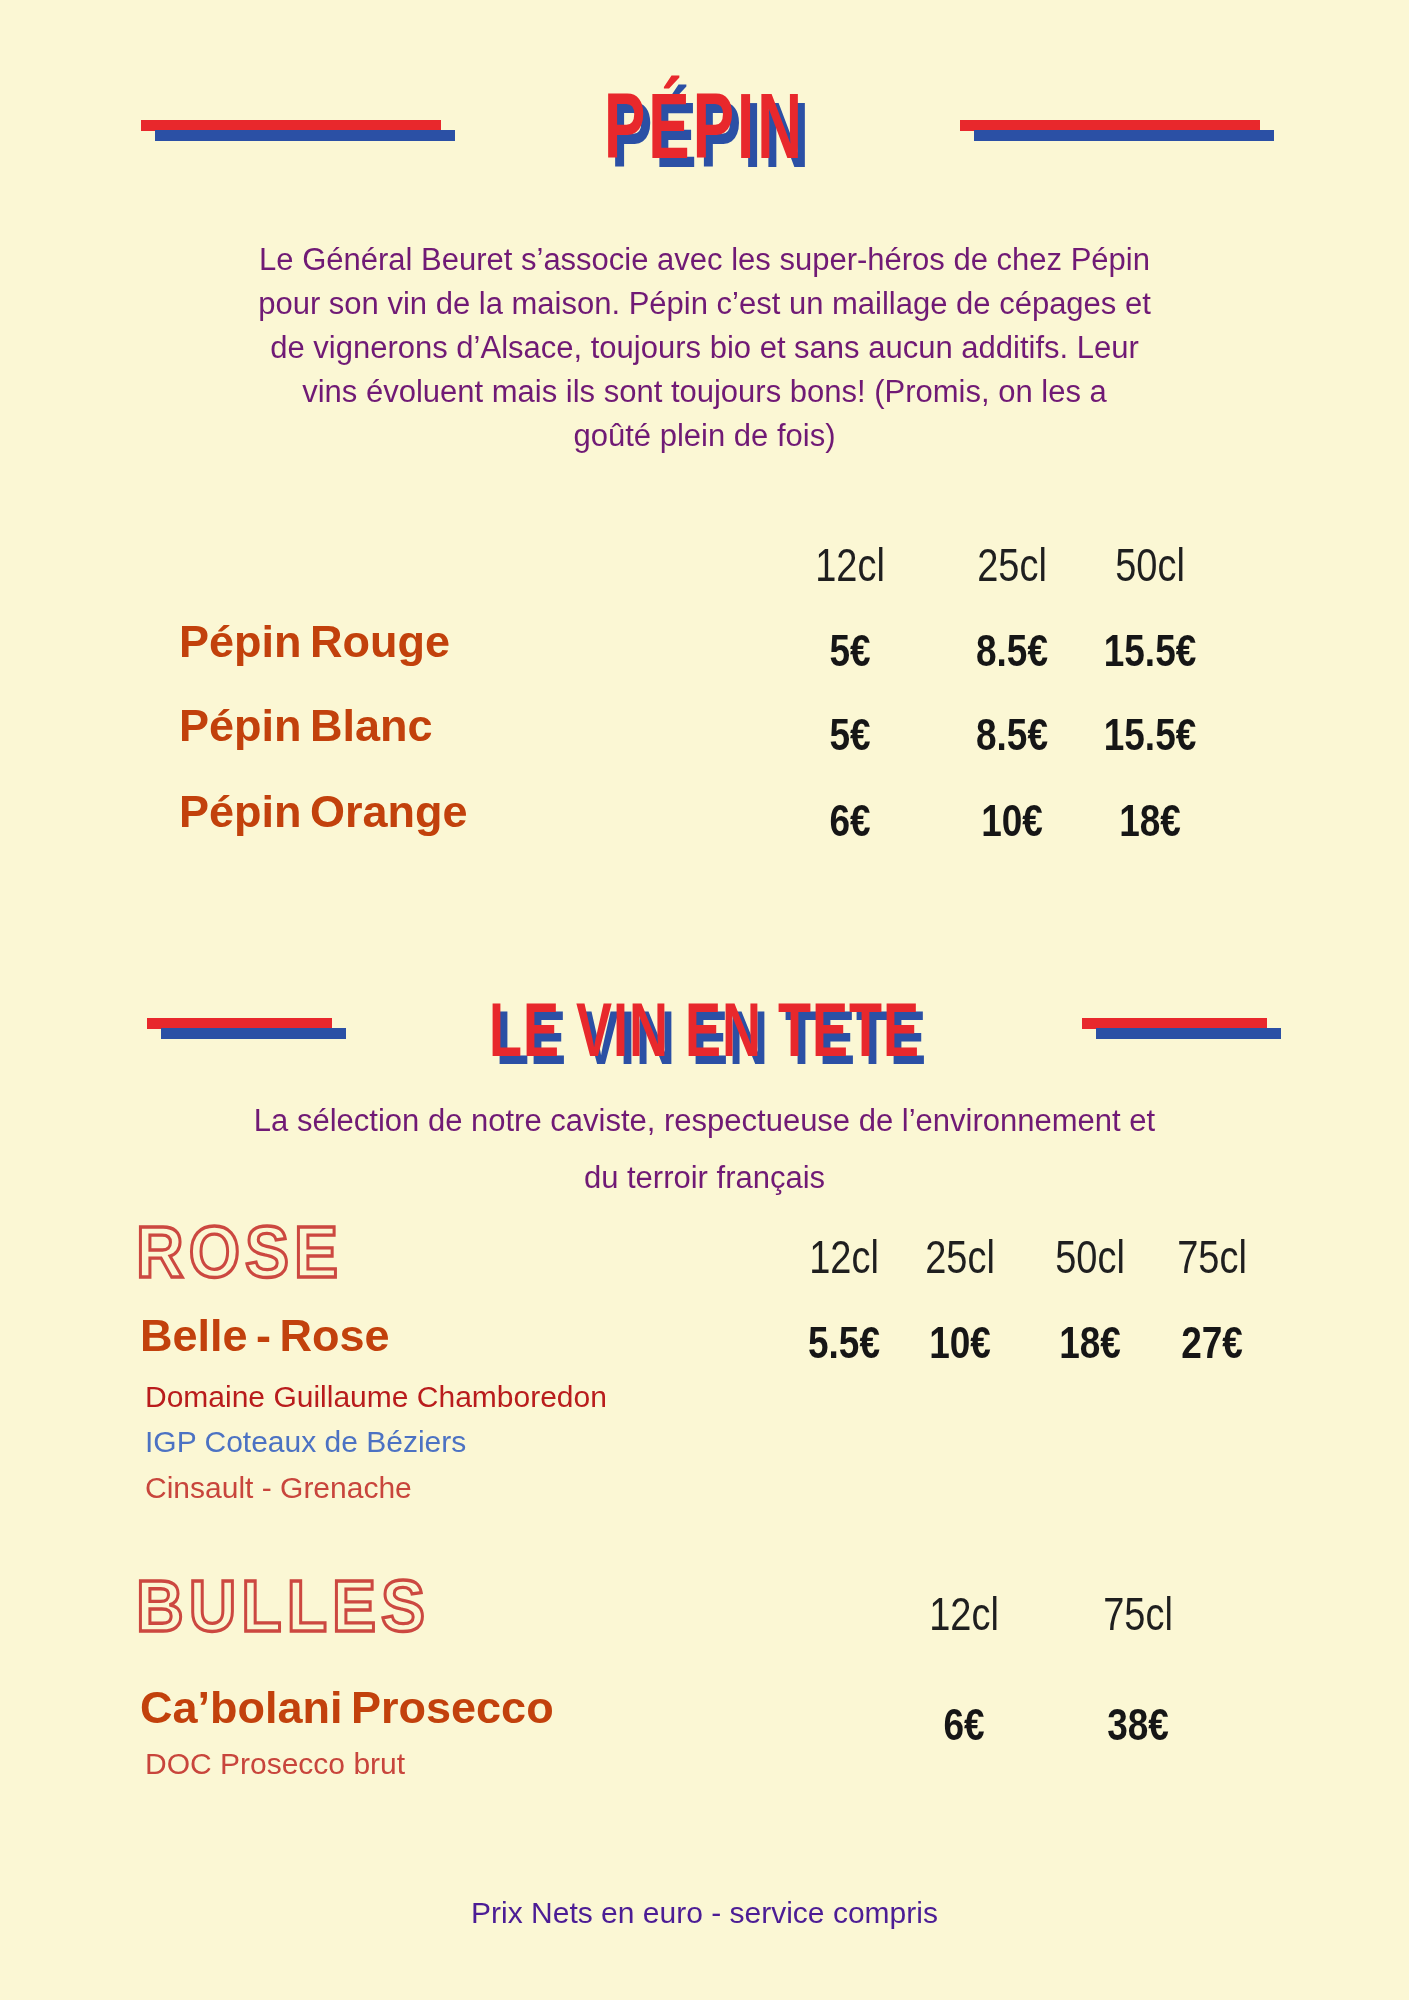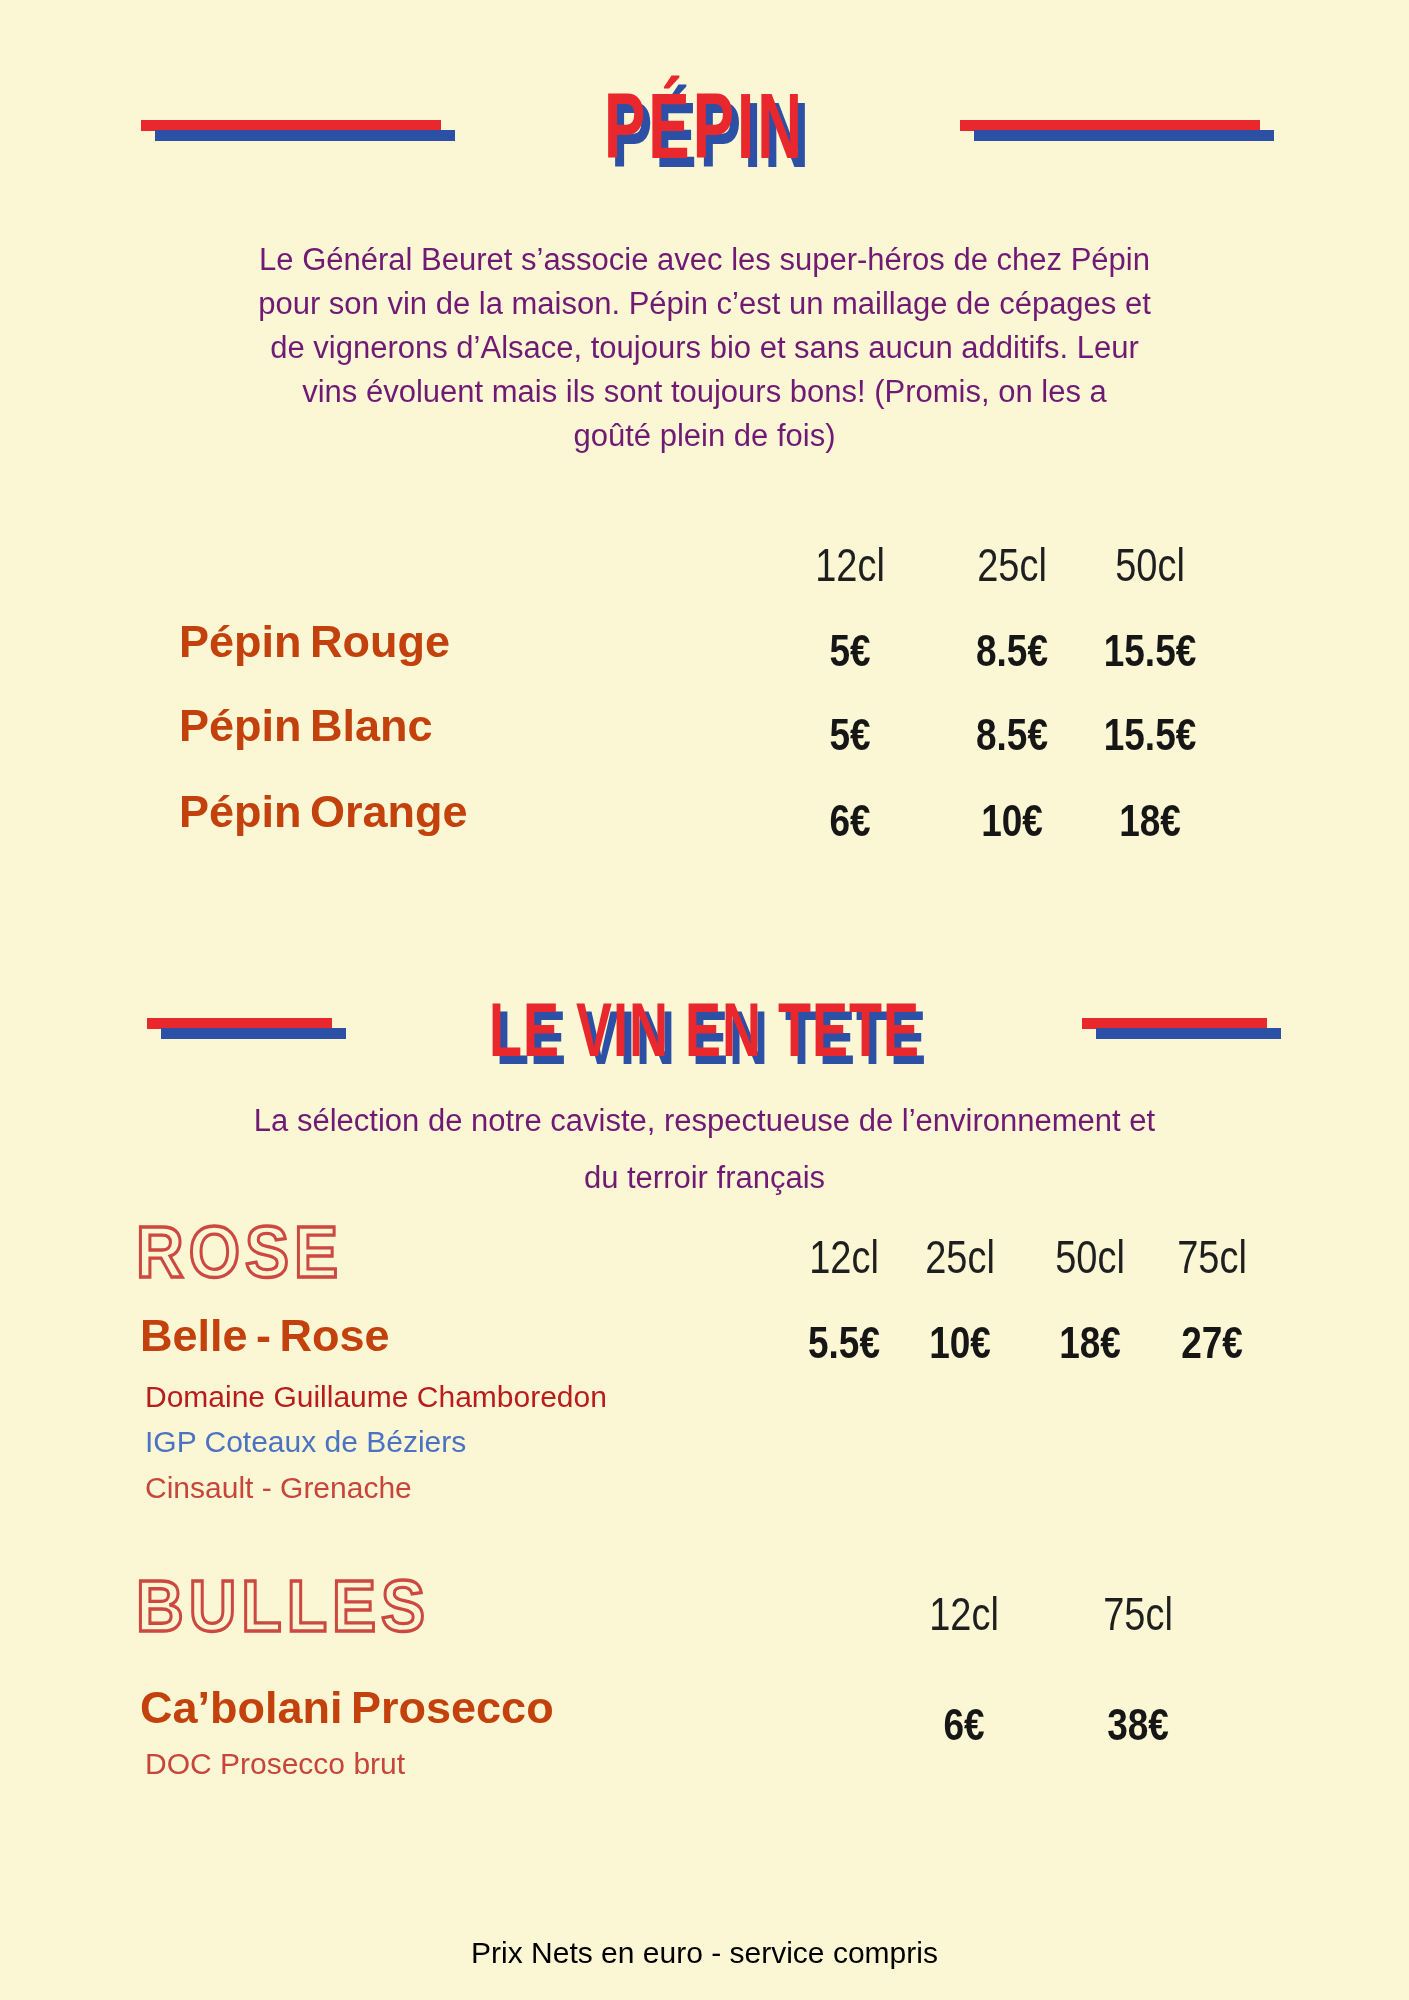--- a/index.html
+++ b/index.html
@@ -74,21 +74,21 @@
   .detail{position:absolute;left:145px;margin:0;font-size:30px;white-space:nowrap;}
   .d-muted{color:#b91c1c;}
   .d-blue{color:#4C72C3;}
   .d-red{color:#C8453C;}
   #rose-detail1{top:1380px;}
   #rose-detail2{top:1425px;}
   #rose-detail3{top:1471px;}
   #bulles-detail1{top:1747px;}
   
   #footer-note{position:absolute;left:0;top:1896px;width:100%;text-align:center;
-    font-size:30px;color:#000000;margin-top:40px;}
+    font-size:30px;color:#4c1d95;}
 </style>
 </head>
 <body>
 
 <div class="page">
 
   <div class="dline" id="line-top-left">
     <div class="bar-red"></div>
     <div class="bar-blue"></div>
   </div>

